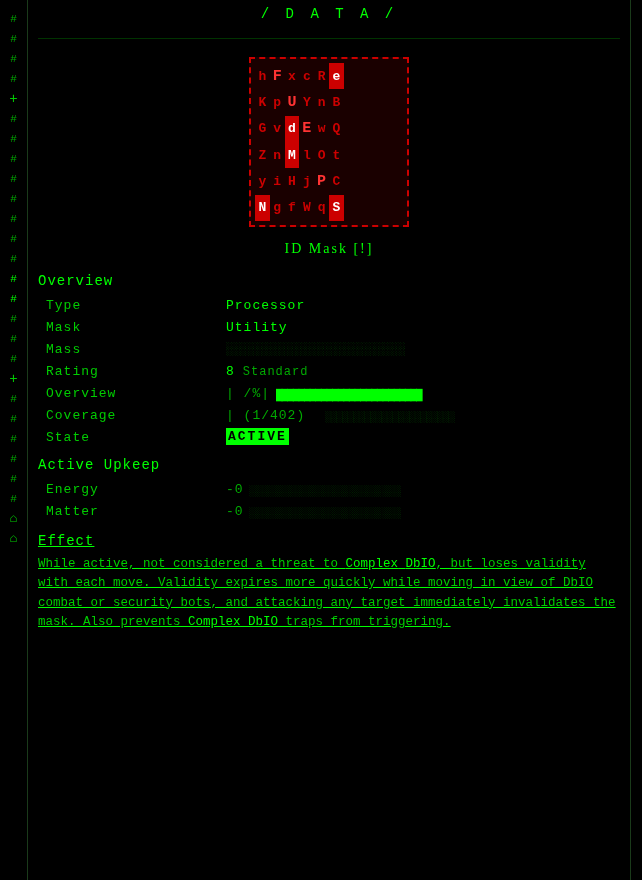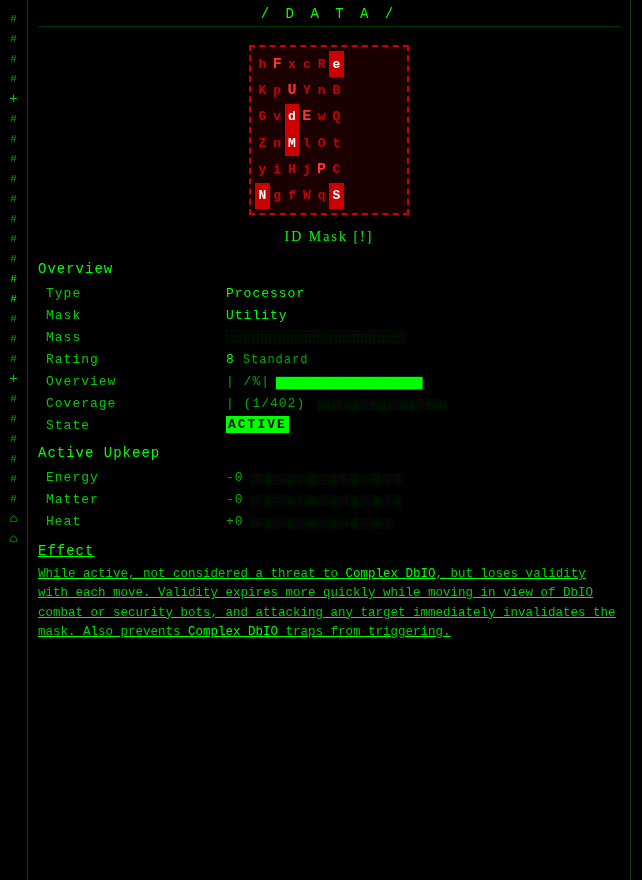--- a/index.html
+++ b/index.html
@@ -64,21 +64,21 @@
       left: 28px;
       top: 0;
       right: 12px;
       bottom: 0;
       padding: 0 10px;
     }
 
     
     #header {
       text-align: center;
-      padding: 6px 0 4px 0;
+      padding: 6px 0 16px 0;
       color: #00ff00;
       font-size: 14px;
       letter-spacing: 4px;
       border-bottom: 1px solid #003300;
     }
 
     
     #id-mask-container {
       display: flex;
       flex-direction: column;
@@ -346,21 +346,21 @@
     </div>
 
     <div class="data-row">
       <span class="data-label">Overview</span>
       <span class="data-value" style="margin-right:6px; color:#00aa00;">| /%|</span>
       <span class="data-value blocks-full" style="color:#00ff00; letter-spacing:-1px; font-size:11px;">██████████████████████████</span>
     </div>
 
     <div class="data-row">
       <span class="data-label">Coverage</span>
-      <span class="data-value" style="margin-right:12px; color:#00aa00;font-family:Liberation Mono, monospace;">| (1/402)</span>
+      <span class="data-value" style="margin-right:20px; color:#00aa00;font-family:Liberation Mono, monospace;">| (1/402)</span>
       <span class="data-value blocks-empty" style="color:#004400; letter-spacing:-1px; font-size:11px;">░░░░░░░░░░░░░░░░░░░░░░░</span>
     </div>
 
     <div class="data-row">
       <span class="data-label">State</span>
       <span class="data-value active-badge">ACTIVE</span>
     </div>
   </div>
 
   <div id="upkeep-section">
@@ -371,25 +371,20 @@
       <span class="data-value" style="margin-right:6px; color:#00aa00;">-0</span>
       <span class="data-value dim" style="color:#004400; letter-spacing:0px; font-size:11px;">░░░░░░░░░░░░░░░░░░░░░░░</span>
     </div>
 
     <div class="data-row">
       <span class="data-label">Matter</span>
       <span class="data-value" style="margin-right:6px; color:#00aa00;">-0</span>
       <span class="data-value dim" style="color:#004400; letter-spacing:0px; font-size:11px;">░░░░░░░░░░░░░░░░░░░░░░░</span>
     </div>
 
-    <div class="data-row">
-      <span class="data-label">Heat</span>
-      <span class="data-value" style="margin-right:6px; color:#00aa00;">+0</span>
-      <span class="data-value dim" style="color:#004400; letter-spacing:0px; font-size:11px;">░░░░░░░░░░░░░░░░░░░░░░</span>
-    </div>
   </div>
 
   <div id="effect-section">
     <div class="section-title">Effect</div>
     <div class="effect-body">
       While active, not considered a threat to
       <span class="highlight">Complex</span>
       <span class="highlight"> DbIO</span>, but loses validity with each
       move. Validity expires more quickly while
       moving in view of DbIO combat or security

